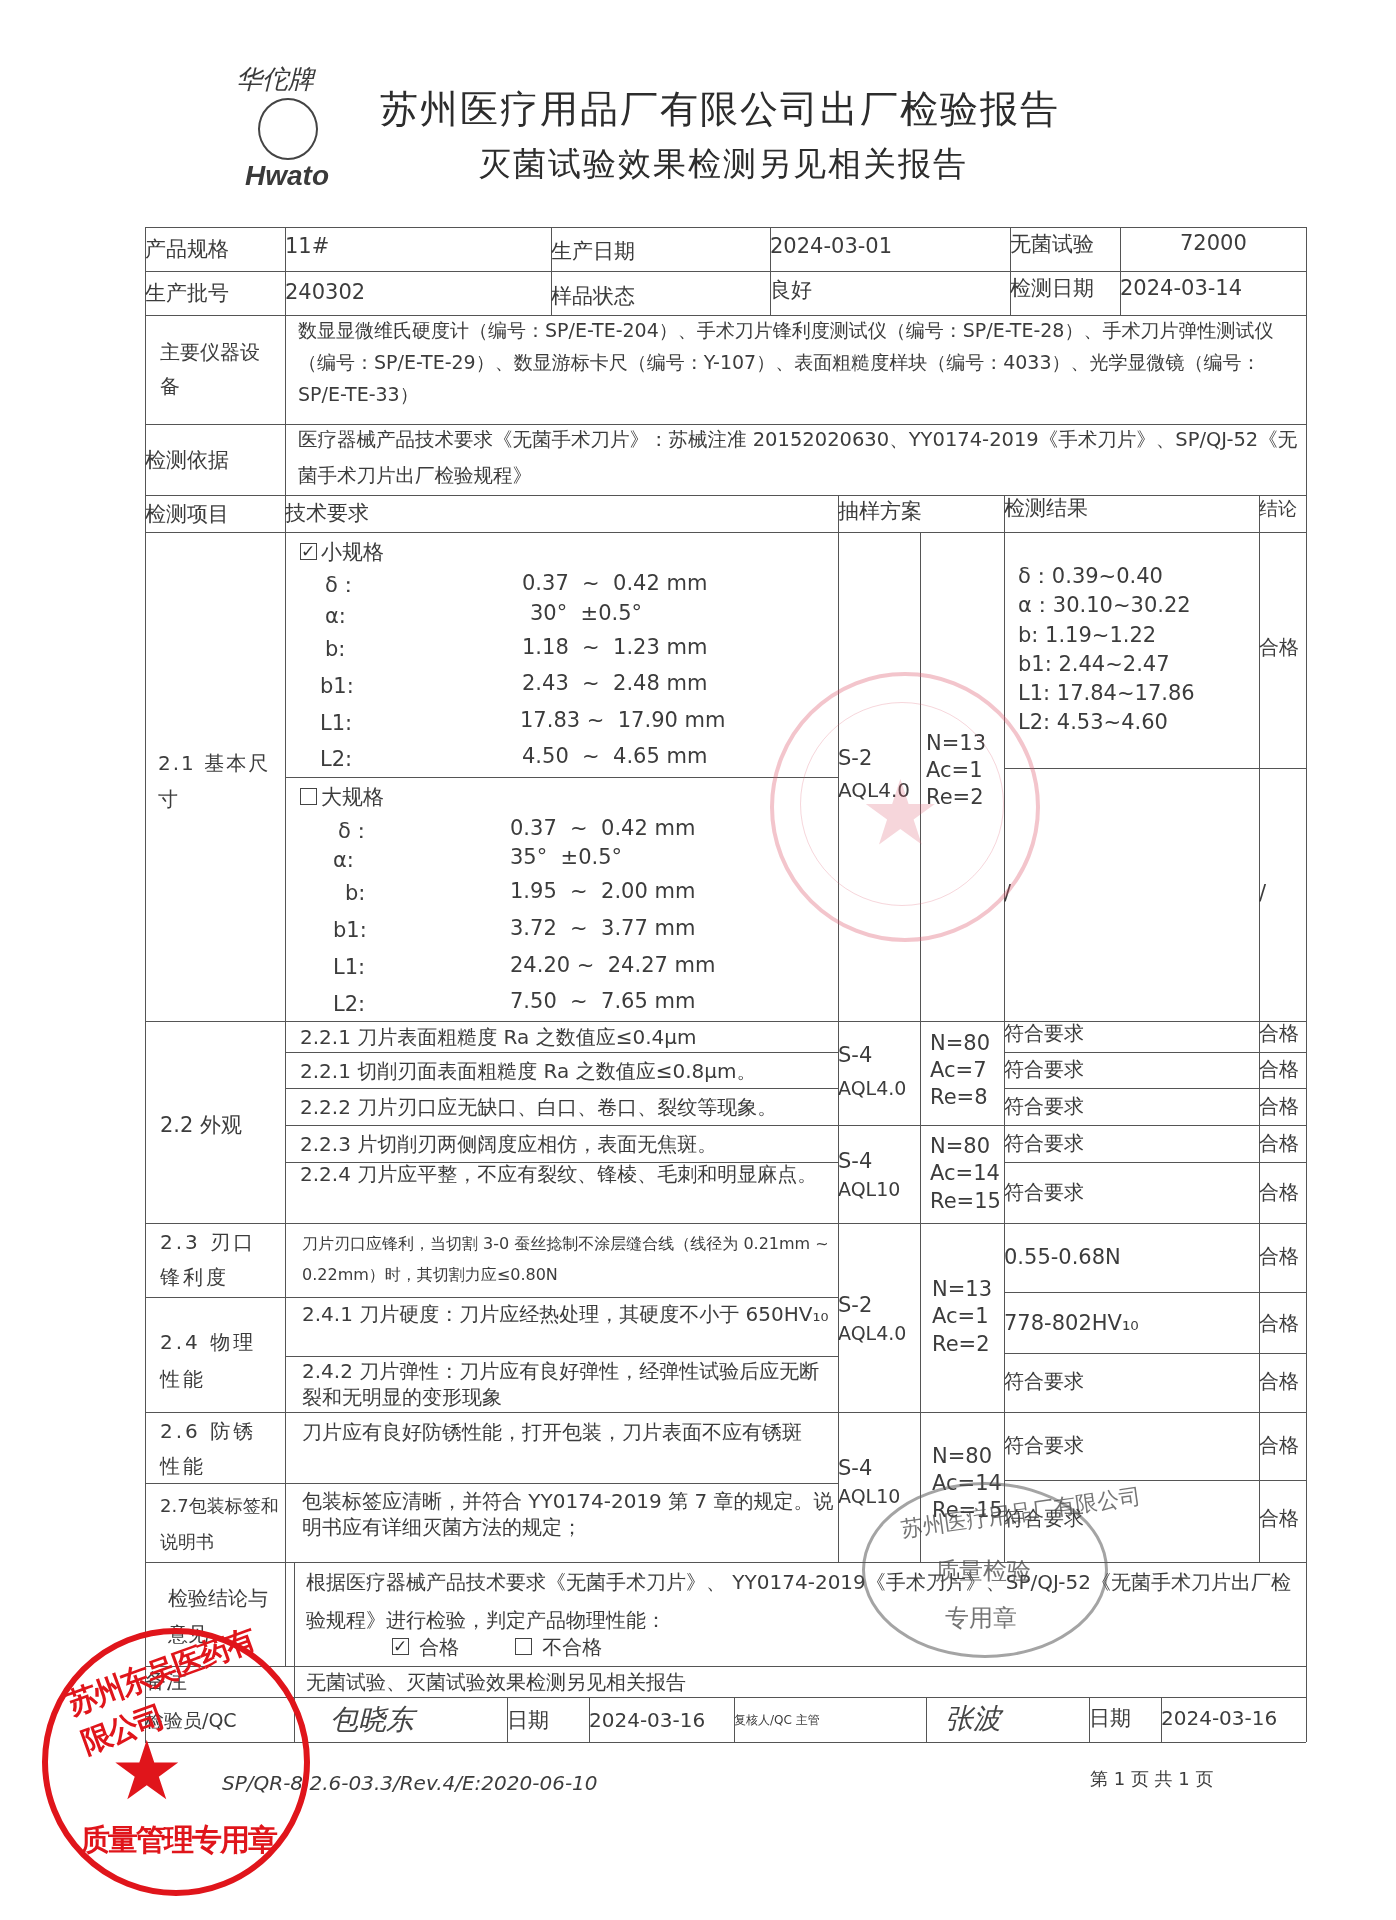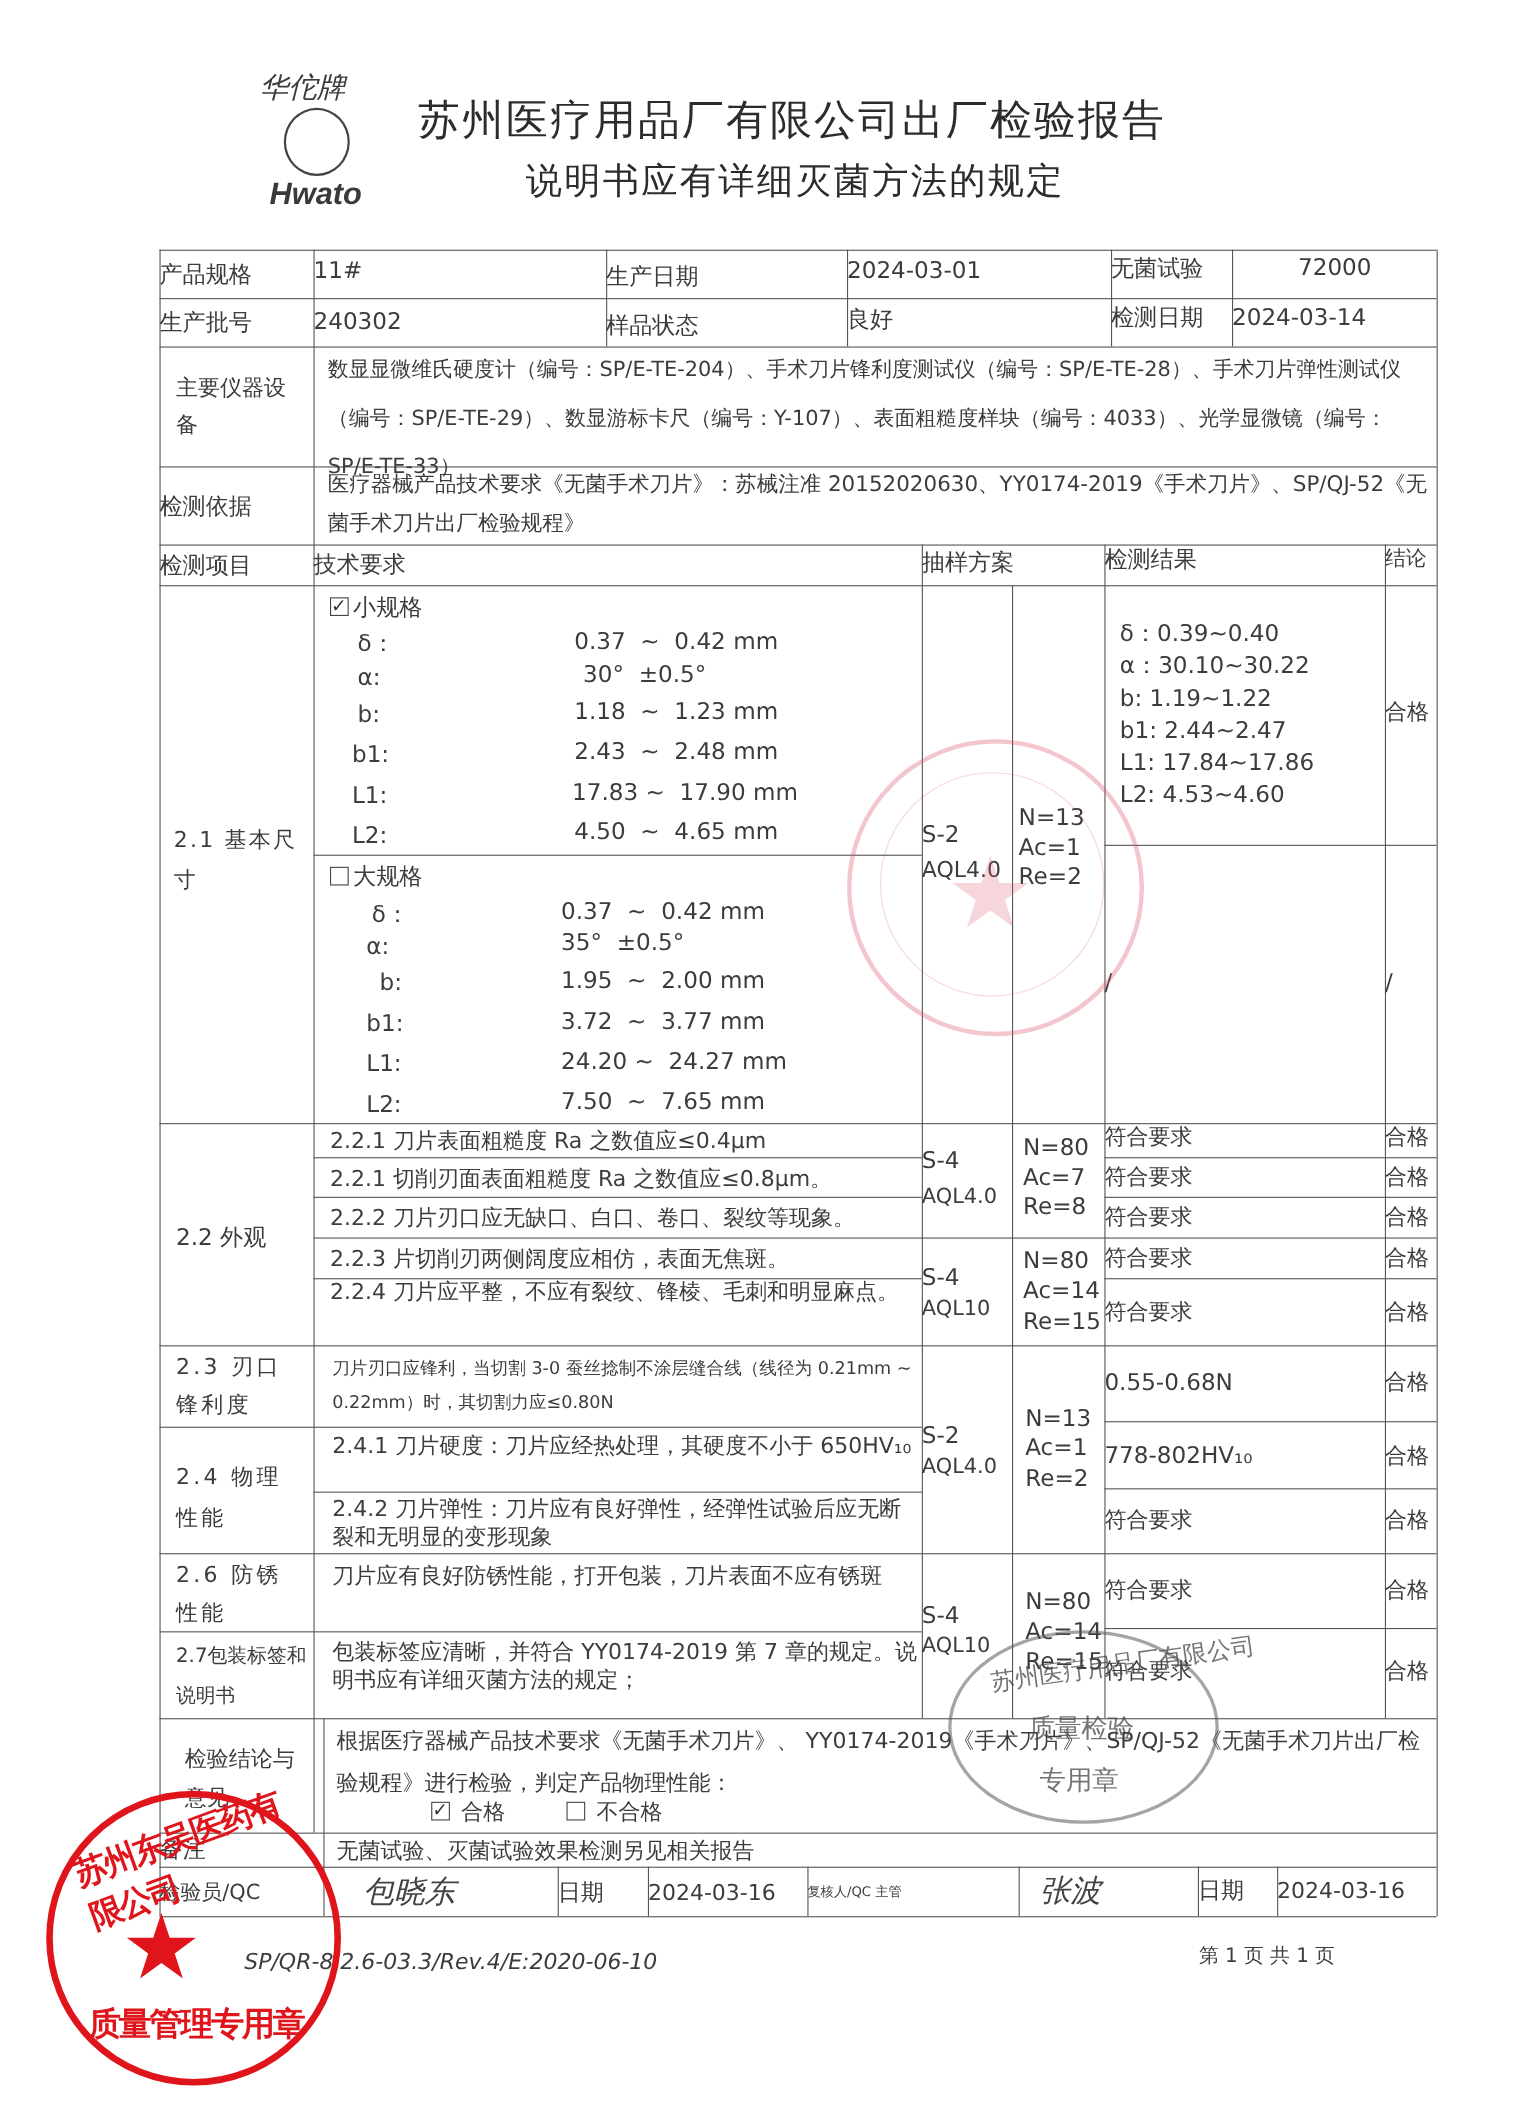--- a/index.html
+++ b/index.html
@@ -27,21 +27,21 @@
   .chk { display:inline-block; width:15px; height:15px; border:1.5px solid #444; margin-right:4px; vertical-align:-1px; position:relative; }
   .chk.on::after { content:"✓"; position:absolute; left:0; top:-6px; font-size:17px; color:#333; }
 </style>
 </head>
 <body>
 
 <div class="logo-cn">华佗牌</div>
 <div class="logo-face"></div>
 <div class="logo-en">Hwato</div>
 <div class="title1">苏州医疗用品厂有限公司出厂检验报告</div>
-<div class="title2">说明书应有详细灭菌方法的规定</div>
+<div class="title2">灭菌试验效果检测另见相关报告</div>
 
 <div>
 
   <div class="hl" style="left:145px;top:227px;width:1161px"></div>
   <div class="vl" style="left:145px;top:227px;height:1515px"></div>
   <div class="vl" style="left:1306px;top:227px;height:1515px"></div>
 
   <div class="hl" style="left:145px;top:271px;width:1161px"></div>
   <div class="hl" style="left:145px;top:315px;width:1161px"></div>
   <div class="hl" style="left:145px;top:424px;width:1161px"></div>
@@ -101,21 +101,21 @@
 <div class="t c" style="left:1180px;top:230px;width:186px">72000</div>
 
 <div class="t c" style="left:145px;top:280px;width:140px">生产批号</div>
 <div class="t c" style="left:285px;top:279px;width:266px">240302</div>
 <div class="t c" style="left:551px;top:283px;width:219px">样品状态</div>
 <div class="t c" style="left:770px;top:277px;width:240px">良好</div>
 <div class="t c" style="left:1010px;top:275px;width:110px">检测日期</div>
 <div class="t c" style="left:1120px;top:275px;width:186px">2024-03-14</div>
 
 <div class="wrap c" style="left:160px;top:335px;width:110px;line-height:34px">主要仪器设备</div>
-<div class="wrap" style="left:298px;top:314px;width:996px;font-size:19px;line-height:44px">数显显微维氏硬度计（编号：SP/E-TE-204）、手术刀片锋利度测试仪（编号：SP/E-TE-28）、手术刀片弹性测试仪（编号：SP/E-TE-29）、数显游标卡尺（编号：Y-107）、表面粗糙度样块（编号：4033）、光学显微镜（编号：SP/E-TE-33）</div>
+<div class="wrap" style="left:298px;top:314px;width:996px;font-size:19px;line-height:32px">数显显微维氏硬度计（编号：SP/E-TE-204）、手术刀片锋利度测试仪（编号：SP/E-TE-28）、手术刀片弹性测试仪（编号：SP/E-TE-29）、数显游标卡尺（编号：Y-107）、表面粗糙度样块（编号：4033）、光学显微镜（编号：SP/E-TE-33）</div>
 
 <div class="t c" style="left:145px;top:447px;width:140px">检测依据</div>
 <div class="wrap" style="left:298px;top:422px;width:1000px;font-size:19.5px;line-height:36px">医疗器械产品技术要求《无菌手术刀片》：苏械注准 20152020630、YY0174-2019《手术刀片》、SP/QJ-52《无菌手术刀片出厂检验规程》</div>
 
 <div class="t c" style="left:145px;top:501px;width:140px">检测项目</div>
 <div class="t c" style="left:285px;top:500px;width:553px">技术要求</div>
 <div class="t c" style="left:838px;top:498px;width:166px">抽样方案</div>
 <div class="t c" style="left:1004px;top:495px;width:255px">检测结果</div>
 <div class="t c" style="left:1259px;top:495px;width:47px;font-size:19px;overflow:hidden">结论</div>
 

